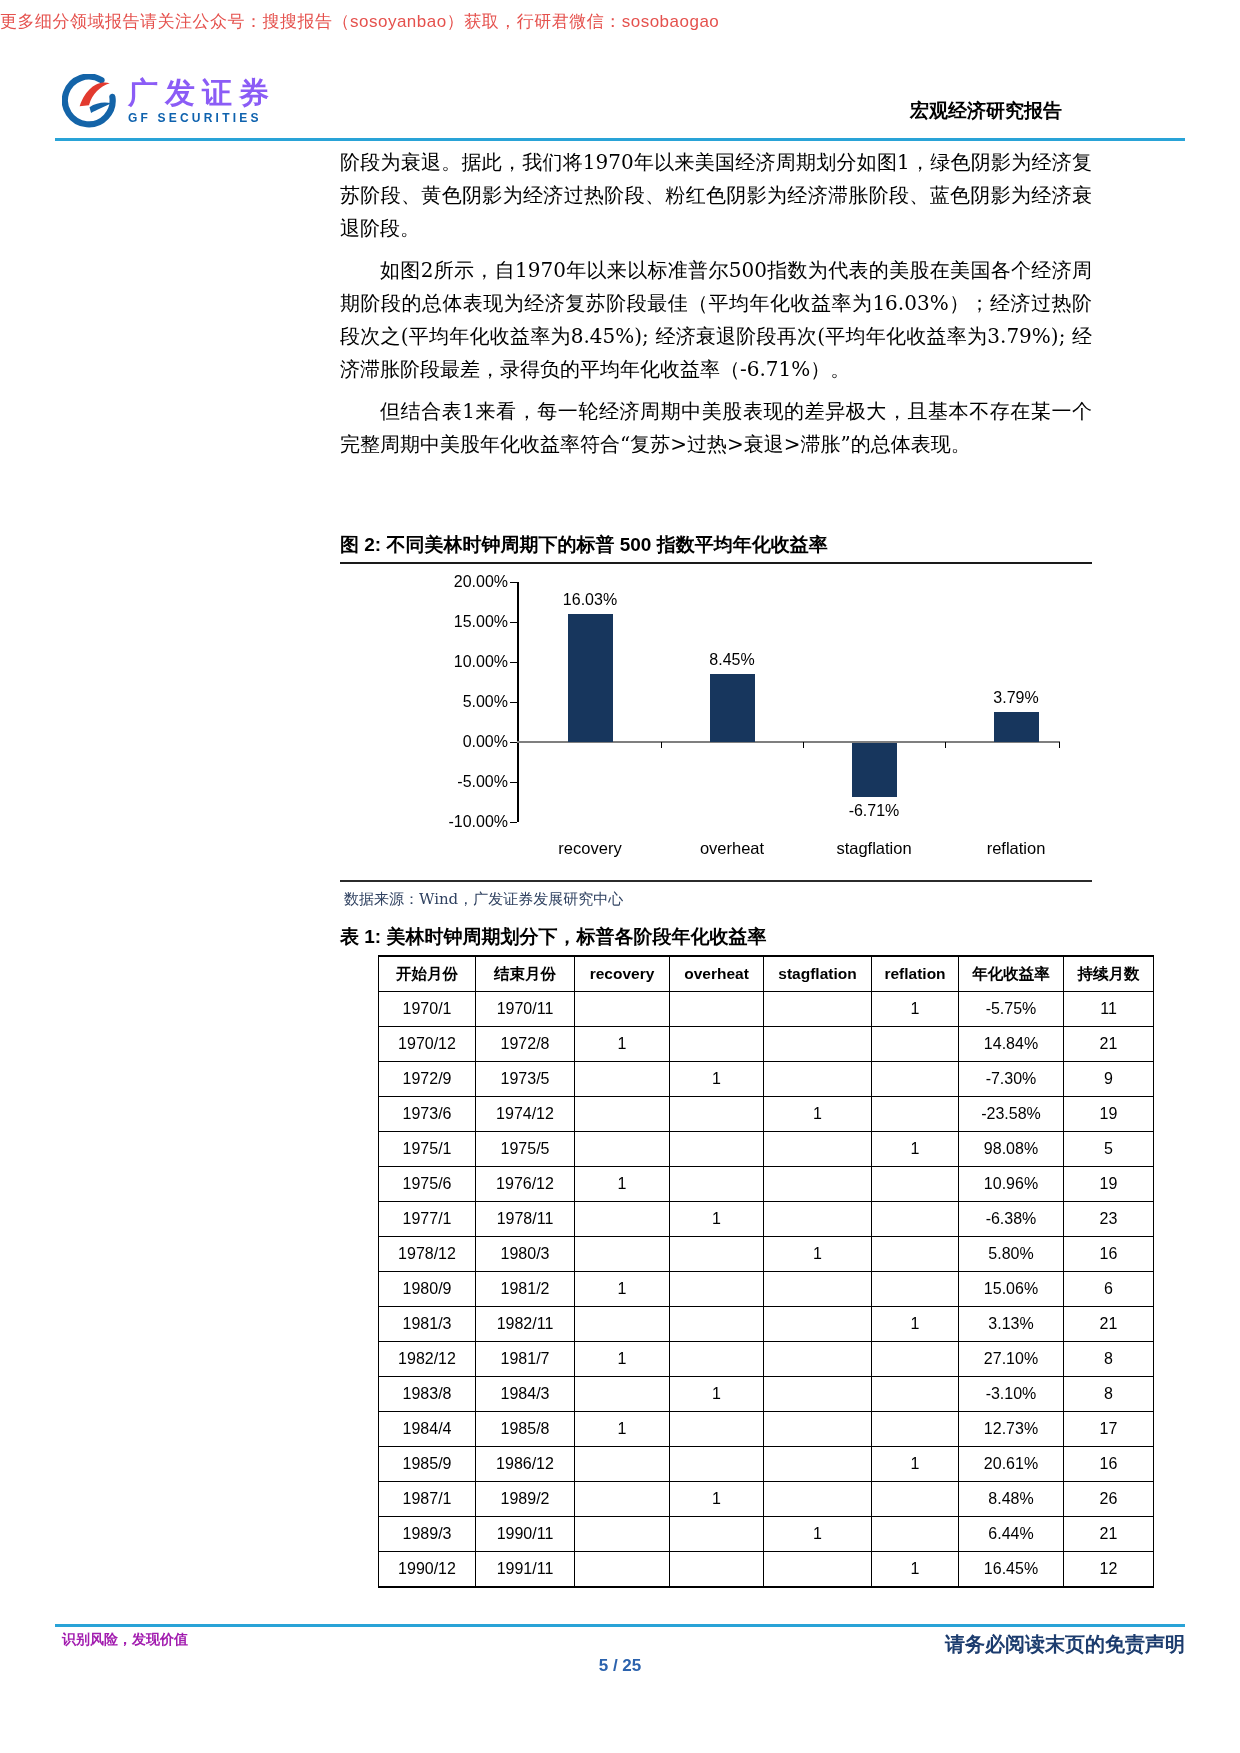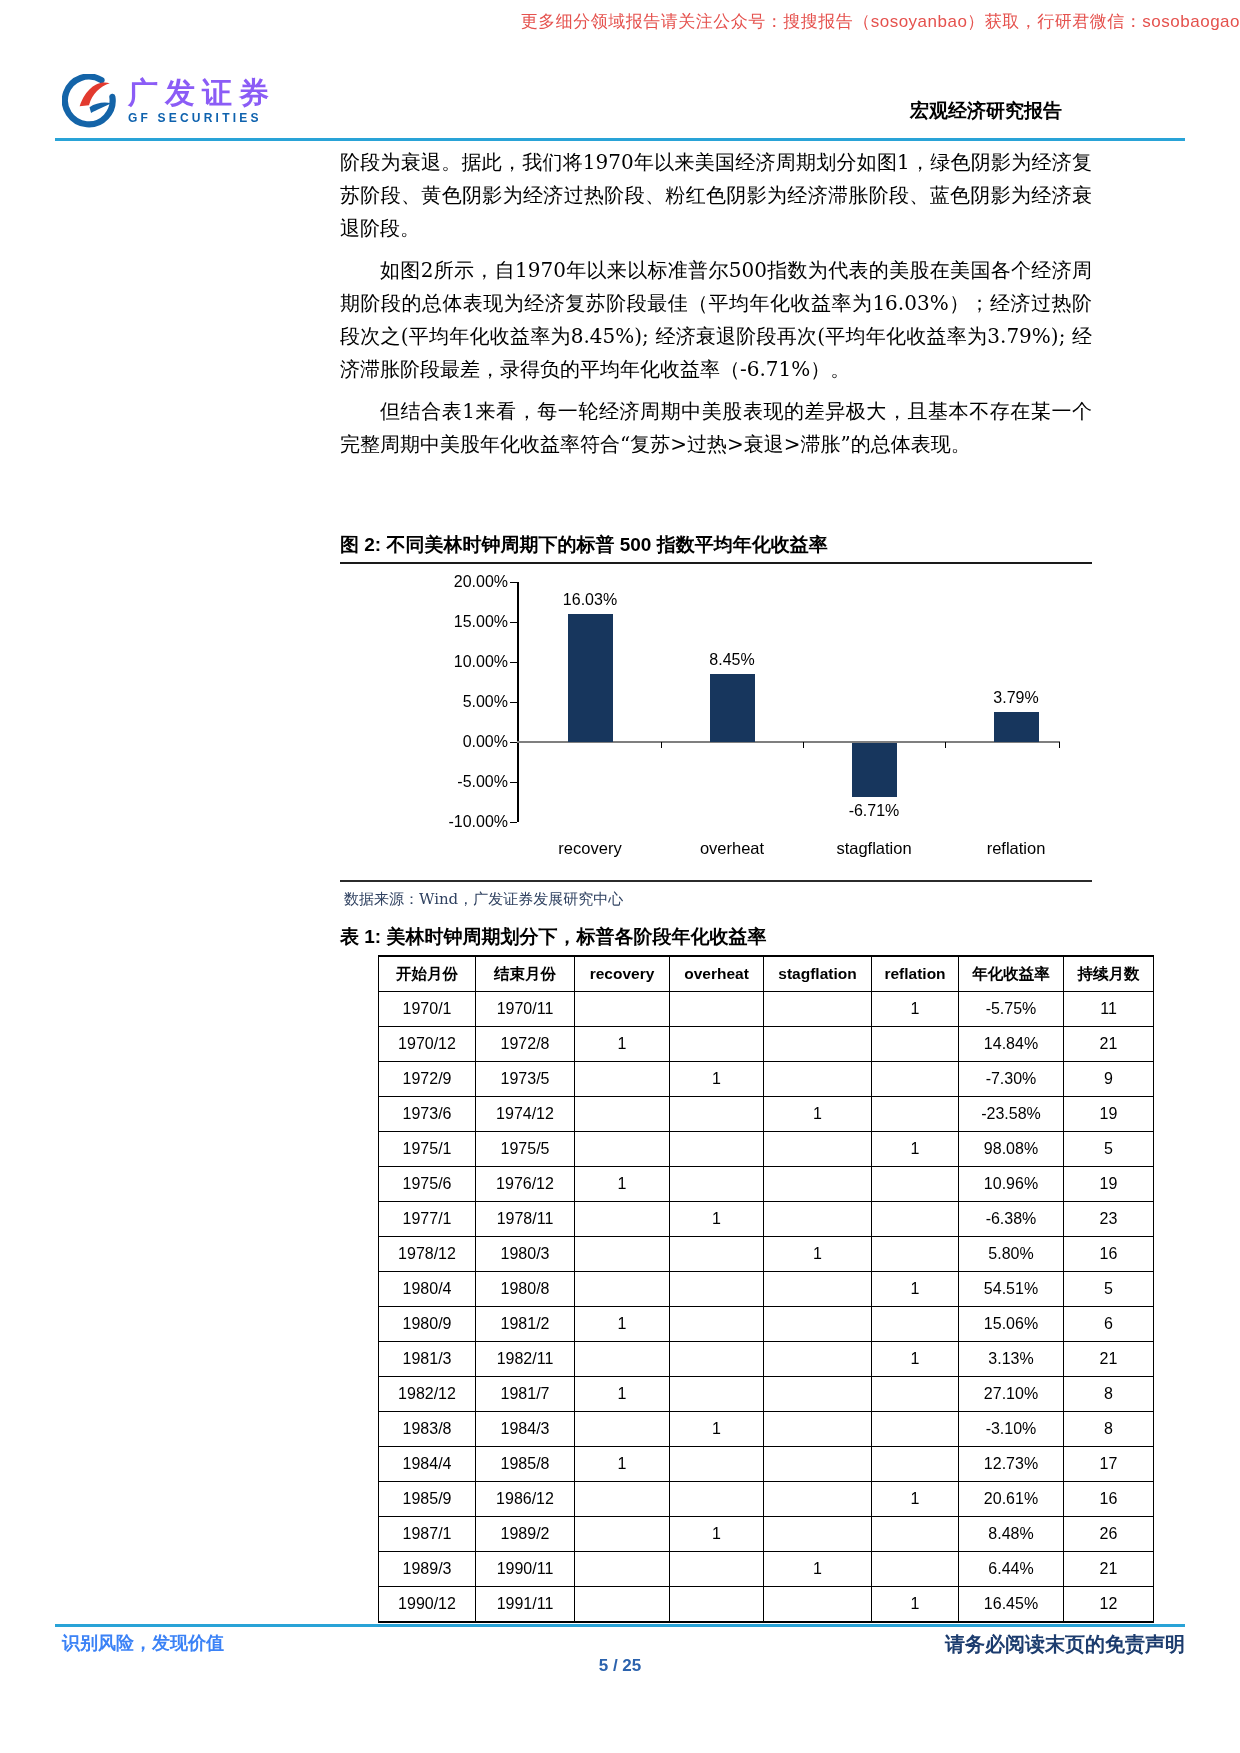--- a/index.html
+++ b/index.html
@@ -1,19 +1,19 @@
 <!DOCTYPE html>
 <html><head>
 <meta charset="utf-8">
 <style>
   html,body{margin:0;padding:0;background:#ffffff;}
   .page{position:relative;width:1240px;height:1753px;background:#ffffff;overflow:hidden;
         font-family:"Liberation Sans",sans-serif;color:#000;}
   
-  .banner{position:absolute;top:10px;left:0;width:100%;text-align:right;
+  .banner{position:absolute;top:10px;left:0;width:100%;text-align:left;
           font-size:17px;letter-spacing:.5px;color:#e5514d;font-family:"Liberation Sans",sans-serif;}
   
   .logo{position:absolute;left:62px;top:74px;display:flex;align-items:center;}
   .logo svg{display:block;}
   .logo-text{margin-left:12px;}
   .logo-cn{font-size:30px;font-weight:bold;color:#8b5cf6;letter-spacing:7px;line-height:30px;}
   .logo-en{font-size:12px;font-weight:bold;color:#0e62ae;letter-spacing:3.2px;margin-top:3px;}
   .report-type{position:absolute;top:98px;right:178px;font-size:19px;font-weight:bold;color:#000000;}
   .header-rule{position:absolute;top:138px;left:55px;width:1130px;height:3px;background:#29a3d7;}
   
@@ -38,21 +38,21 @@
           font-family:"DejaVu Serif",serif;}
   
   .tbl-title{position:absolute;left:340px;top:924px;width:800px;font-size:19px;font-weight:bold;}
   table.data{position:absolute;left:378px;top:955px;width:775px;border-collapse:collapse;
              table-layout:fixed;border:1px solid #000;border-top:2.5px solid #000;border-bottom:2.5px solid #000;}
   table.data th,table.data td{border:1px solid #000;text-align:center;vertical-align:middle;
              height:34px;padding:0;font-size:16px;overflow:hidden;}
   table.data th{font-weight:bold;font-size:15.5px;margin-top:16px;}
   
   .footer-rule{position:absolute;top:1624px;left:55px;width:1130px;height:3px;background:#29a3d7;}
-  .f-left{position:absolute;top:1631px;left:62px;font-size:18px;font-weight:600;color:#3b82f6;}
+  .f-left{position:absolute;top:1631px;left:62px;font-size:14px;font-weight:600;color:#a21caf;}
   .f-right{position:absolute;top:1631px;right:55px;font-size:20px;font-weight:600;color:#1c3c6e;}
   .f-page{position:absolute;top:1656px;left:0;width:1240px;text-align:center;
           font-size:17px;font-weight:bold;color:#2b62ad;}
 </style>
 </head>
 <body>
 
 <div class="page">
 
   <div class="banner">更多细分领域报告请关注公众号：搜搜报告（sosoyanbao）获取，行研君微信：sosobaogao</div>
@@ -220,30 +220,20 @@
           <td>1978/12</td>
           <td>1980/3</td>
           <td></td>
           <td></td>
           <td>1</td>
           <td></td>
           <td>5.80%</td>
           <td>16</td>
         </tr>
         <tr>
-          <td>1980/4</td>
-          <td>1980/8</td>
-          <td></td>
-          <td></td>
-          <td></td>
-          <td>1</td>
-          <td>54.51%</td>
-          <td>5</td>
-        </tr>
-        <tr>
           <td>1980/9</td>
           <td>1981/2</td>
           <td>1</td>
           <td></td>
           <td></td>
           <td></td>
           <td>15.06%</td>
           <td>6</td>
         </tr>
         <tr>

